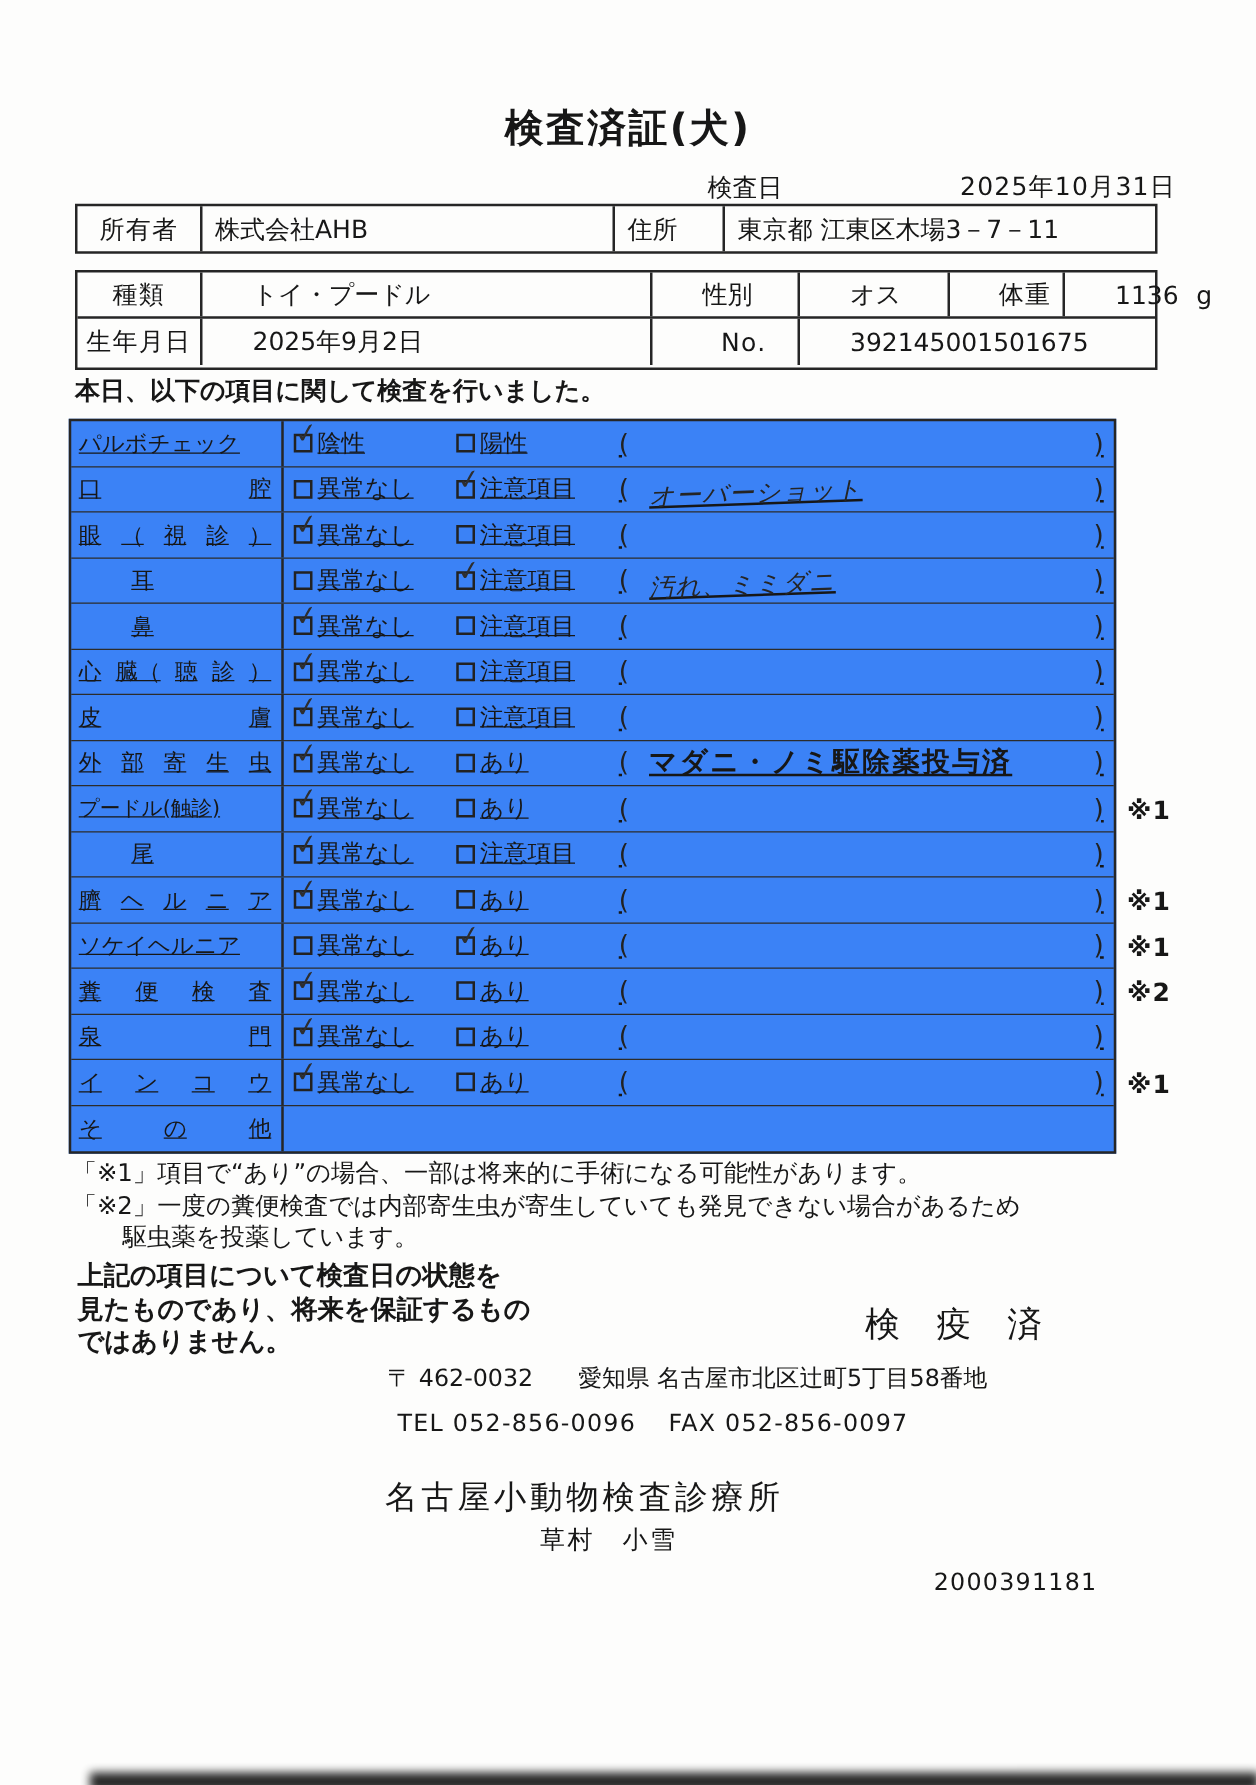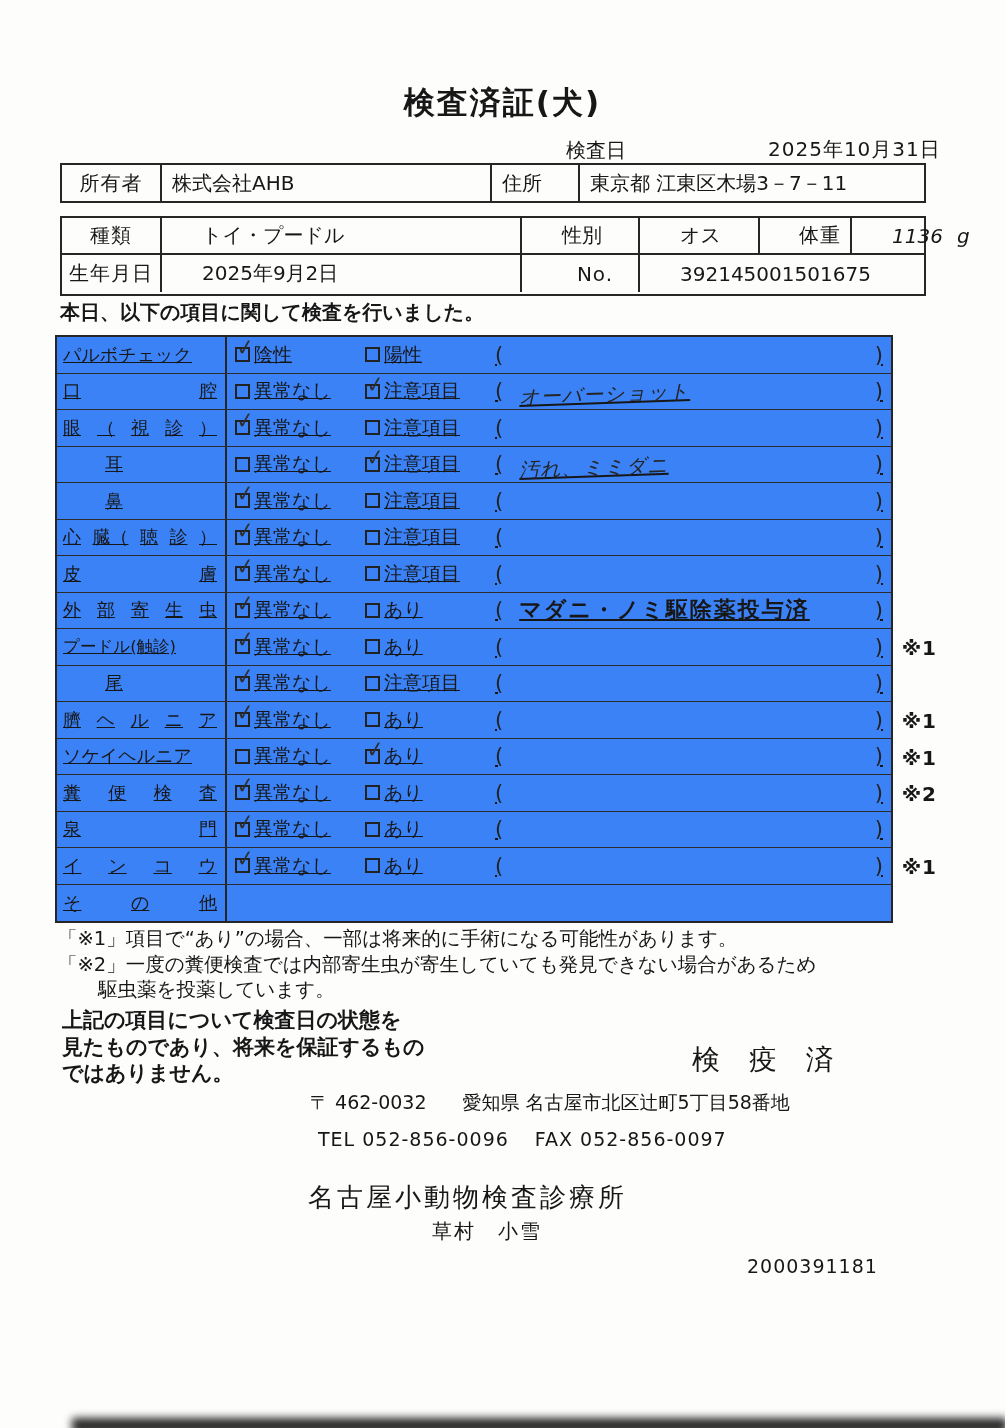--- a/index.html
+++ b/index.html
@@ -24,21 +24,21 @@
   .irow.div { border-bottom:2px solid #262626; }
   .cell { display:flex; align-items:center; border-right:2px solid #262626; font-size:20px; padding-left:10px; height:100%; }
   .cell.center { justify-content:center; padding-left:0; letter-spacing:1px; }
   .cell.nob { border-right:none; }
   .w100 { width:100px; flex:none; }
   .w330 { width:330px; flex:none; }
   .w88  { width:88px;  flex:none; }
   .w90  { width:90px;  flex:none; }
   .w62  { width:62px;  flex:none; }
   .grow { flex:1; }
-  .weight-cell { justify-content:flex-end; padding-right:24px; gap:14px;font-style:italic; }
+  .weight-cell { justify-content:flex-end; padding-right:24px; gap:14px; }
 
   .intro { top:299px; left:60px; font-size:20px; font-weight:bold; }
 
   
   .exam { top:335px; left:55px; width:838px; border:2px solid #262626; background:#3b82f6;text-decoration:underline; }
   .erow { height:36.5px; border-bottom:1.5px solid #2c2c2c; display:flex; position:relative; }
   .erow.last { border-bottom:none; }
   .ecell-item { width:170px; flex:none; border-right:2px solid #262626; display:flex;
                 justify-content:space-between; align-items:center; padding:0 8px 0 6px;
                 font-size:18px; overflow:hidden; }

